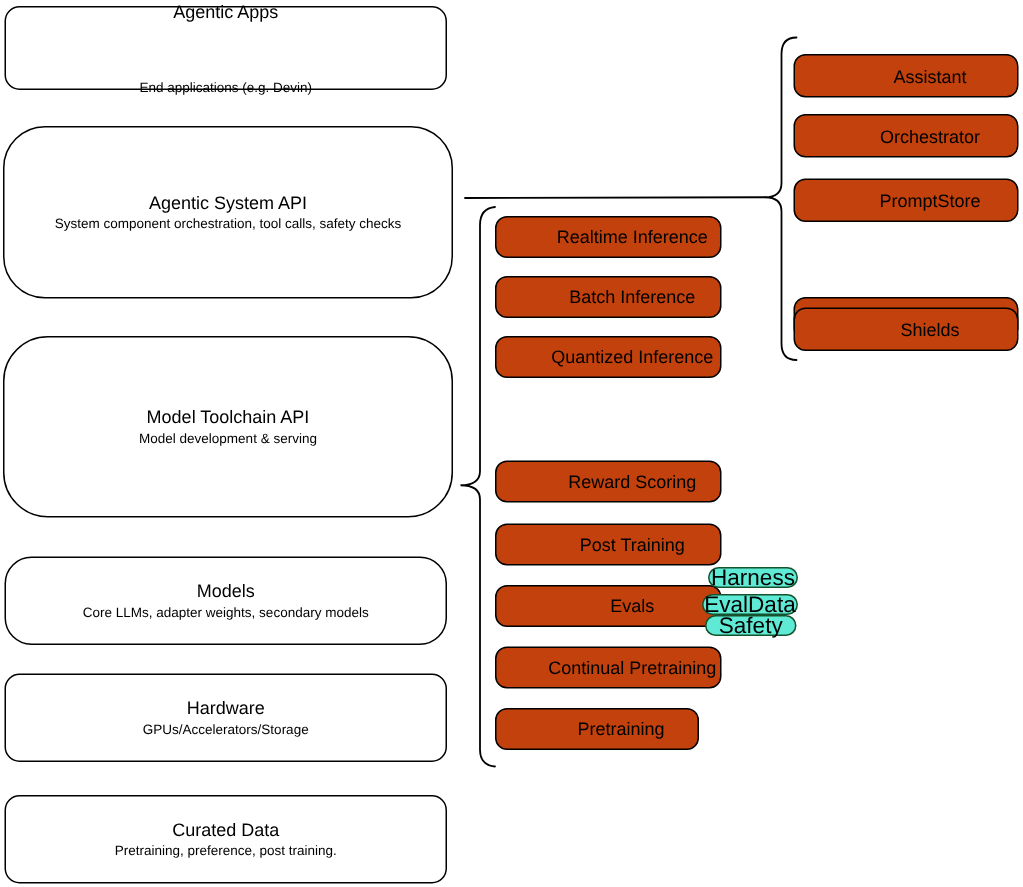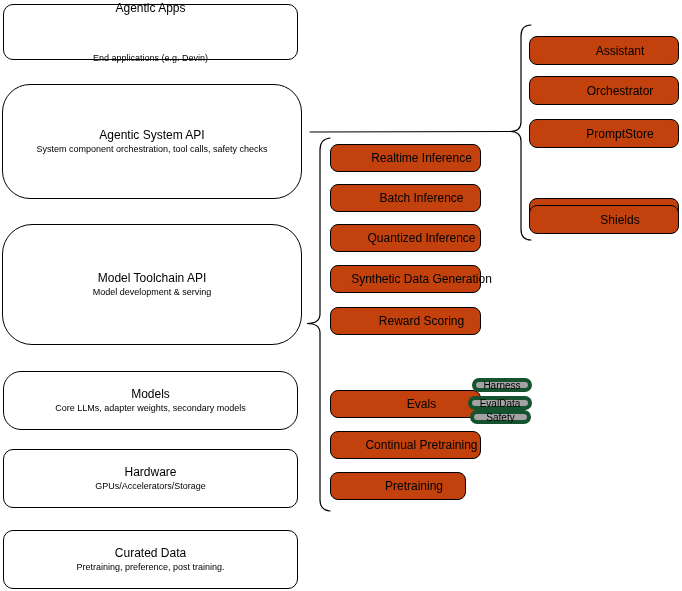--- a/index.html
+++ b/index.html
@@ -14,23 +14,23 @@
     text-align:center;z-index:2;
   }
   .node .title{font-size:12px;line-height:16px;white-space:nowrap;}
   .node .subtitle{font-size:9px;line-height:13px;white-space:nowrap;}
   .leaf{
     position:absolute;background:#c2410c;border:1px solid #000;border-radius:8px;box-sizing:border-box;
     display:flex;align-items:center;justify-content:center;
     font-size:12px;white-space:nowrap;z-index:2;padding-left:32px;
   }
   .pill{
-    position:absolute;background:#a3a3a3;border:4px solid #14532d;border-radius:8px;box-sizing:border-box;
+    position:absolute;background:#5eead4;border:1px solid #14532d;border-radius:8px;box-sizing:border-box;
     display:flex;align-items:center;justify-content:center;
-    font-size:10px;white-space:nowrap;z-index:3;
+    font-size:15px;white-space:nowrap;z-index:3;
   }
 </style>
 </head>
 <body>
 
 <div class="canvas">
 
   <svg class="overlay" viewBox="0 0 682 591" xmlns="http://www.w3.org/2000/svg">
     <path d="M 330 138 Q 320 139 320 150 L 320 314 Q 320 323.5 307 323.5 Q 320 323.5 320 333 L 320 500 Q 320 510 330 511" fill="none" stroke="#000000" stroke-width="1.2" stroke-linecap="round"></path>
     <path d="M 531 25 Q 521 25 521 36 L 521 122 Q 521 131.5 510 131.5 Q 521 131.5 521 141 L 521 229 Q 521 240 531 240" fill="none" stroke="#000000" stroke-width="1.2" stroke-linecap="round"></path>
@@ -63,22 +63,22 @@
   </div>
 
   <div class="node" style="left:3px;top:530px;width:295px;height:59px;border-radius:10px;">
     <div class="title">Curated Data</div>
     <div class="subtitle">Pretraining, preference, post training.</div>
   </div>
 
   <div class="leaf" style="left:330px;top:144px;width:151px;height:28px;">Realtime Inference</div>
   <div class="leaf" style="left:330px;top:184px;width:151px;height:28px;">Batch Inference</div>
   <div class="leaf" style="left:330px;top:224px;width:151px;height:28px;">Quantized Inference</div>
-  <div class="leaf" style="left:330px;top:265px;width:151px;height:28px;">Synthetic Data Generation</div>
   <div class="leaf" style="left:330px;top:307px;width:151px;height:28px;">Reward Scoring</div>
+  <div class="leaf" style="left:330px;top:349px;width:151px;height:28px;">Post Training</div>
   <div class="leaf" style="left:330px;top:390px;width:151px;height:28px;">Evals</div>
   <div class="leaf" style="left:330px;top:431px;width:151px;height:28px;">Continual Pretraining</div>
   <div class="leaf" style="left:330px;top:472px;width:136px;height:28px;">Pretraining</div>
 
   <div class="pill" style="left:472px;top:378px;width:60px;height:14px;">Harness</div>
   <div class="pill" style="left:468px;top:396px;width:64px;height:14px;">EvalData</div>
   <div class="pill" style="left:470px;top:410px;width:61px;height:14px;">Safety</div>
 
   <div class="leaf" style="left:529px;top:36px;width:150px;height:29px;">Assistant</div>
   <div class="leaf" style="left:529px;top:76px;width:150px;height:29px;">Orchestrator</div>

